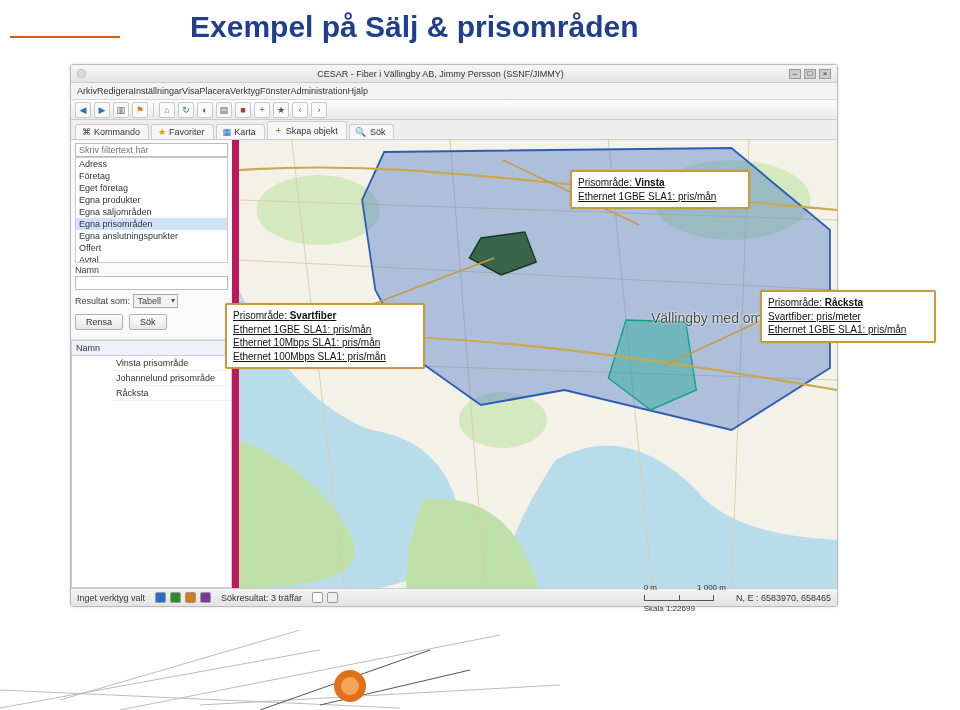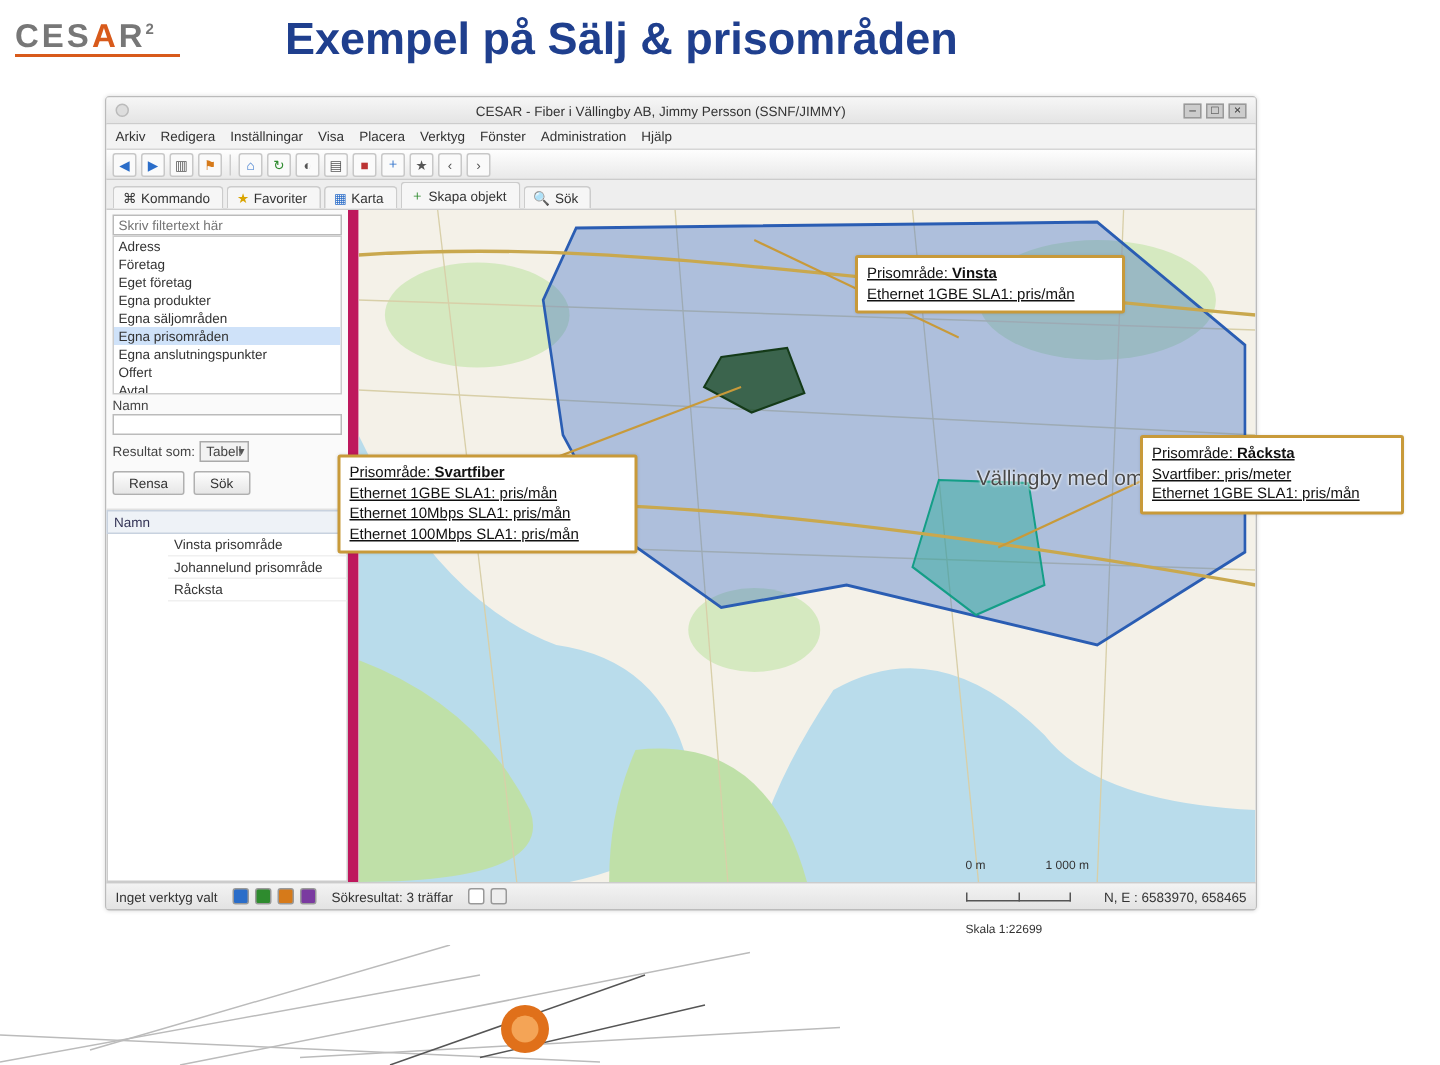--- a/index.html
+++ b/index.html
@@ -26,21 +26,21 @@
     height: 18px; background: linear-gradient(#f6f6f6,#e4e4e4); border-bottom: 1px solid #ccc;
     display: flex; align-items: center; font-size: 9px; color: #333; padding: 0 6px;
   }
   .app-titlebar .dot { width: 9px; height: 9px; border-radius: 50%; background: #ddd; margin-right: 6px; border:1px solid #bbb;}
   .app-titlebar .titletxt { flex: 1; text-align: center; }
   .app-titlebar .winbtns { display:flex; gap:3px;}
   .app-titlebar .wb { width:12px; height:10px; background:#ccc; border:1px solid #999; font-size:8px; line-height:8px; text-align:center;}
 
   .menubar {
     height: 17px; background: #f3f3f3; border-bottom: 1px solid #d6d6d6;
-    display: flex; align-items: center; gap: 10px; font-size: 9px; color: #333; padding: 0 6px;
+    display: flex; align-items: center; gap: 0; font-size: 9px; color: #333; padding: 0 6px;
   }
   .menubar span { cursor: default; }
 
   .toolbar {
     height: 20px; background: linear-gradient(#fefefe,#e9e9e9); border-bottom:1px solid #ccc;
     display:flex; align-items:center; gap:3px; padding:0 4px;
   }
   .tbtn { width:16px; height:16px; background:#fafafa; border:1px solid #c8c8c8; border-radius:2px; display:flex; align-items:center; justify-content:center; font-size:9px; color:#555;}
   .tbtn.blue { color:#2a6dc9; }
   .tbtn.green { color:#2e8b2e; }
@@ -58,21 +58,21 @@
 
   
   .sidebar { width:168px; border-right:7px solid #be185d; display:flex; flex-direction:column; font-size:9px; color:#333; background:#fafafa;}
   .side-sec { padding:3px 4px; border-bottom:1px solid #e1e1e1;}
   .side-lbl { color:#444; margin:2px 0 1px 0;}
   .filter-input { width:100%; height:14px; border:1px solid #bbb; background:#fff; font-size:9px; padding:0 3px;}
   .filter-list { background:#fff; border:1px solid #ccc; height:106px; overflow:hidden; }
   .filter-list .row { padding:1px 3px; cursor:default;}
   .filter-list .row.sel { background:#cfe2f9; }
   .res-label { margin-top:4px;}
-  .res-select { display:inline-block; border:1px solid #aaa; background:#f2f2f2; padding:0 4px 0 4px; height:14px; line-height:12px; position:relative;}
+  .res-select { display:inline-block; border:1px solid #aaa; background:#f2f2f2; padding:0 16px 0 4px; height:14px; line-height:12px; position:relative;}
   .res-select::after { content:"▾"; position:absolute; right:2px; top:0; font-size:8px; color:#555;}
   .side-btns { display:flex; gap:6px; margin:6px 0;}
   .sbtn { padding:2px 10px; background:linear-gradient(#fdfdfd,#e6e6e6); border:1px solid #b0b0b0; border-radius:2px; font-size:9px;}
   .result-head { background:#eef2f7; border:1px solid #c8d2df; padding:2px 4px; font-size:9px; color:#335;}
   .result-list { background:#fff; border:1px solid #ccc; border-top:none; flex:1;padding-left:40px; }
   .result-list .row { padding:2px 4px; border-bottom:1px solid #f0f0f0;}
 
   
   .map-wrap { flex:1; position:relative; overflow:hidden;}
   .map-svg { width:100%; height:100%; display:block;}
@@ -99,25 +99,20 @@
   }
 
   
   .footer-art { position:absolute; left:0; right:0; bottom:0; height:80px; overflow:hidden;}
 </style>
 </head>
 <body>
 
 <div class="page">
 
-  <div class="logo-bar">
-    <span class="logo-text">
-      <span>CES</span><span class="logo-a">A</span><span>R</span><span class="logo-sup">2</span>
-    </span>
-  </div>
   <div class="logo-underline"></div>
 
   <div class="title">Exempel på Sälj &amp; prisområden</div>
 
   <div class="app-frame">
     <div class="app-titlebar">
       <div class="dot"></div>
       <div class="titletxt">CESAR - Fiber i Vällingby AB, Jimmy Persson (SSNF/JIMMY)</div>
       <div class="winbtns">
         <div class="wb">–</div>
@@ -264,21 +259,21 @@
         <div class="sqico" style="background:#d67a1a"></div>
         <div class="sqico" style="background:#7a3aa0"></div>
       </div>
       <span>Sökresultat: 3 träffar</span>
       <div class="seg">
         <div class="sqico" style="background:#fff"></div>
         <div class="sqico" style="background:#eee"></div>
       </div>
       <div class="flexspace"></div>
       <div class="seg">
-        <div style="display:flex;flex-direction:column;align-items:flex-start;gap:14px;justify-content:center;">
+        <div style="display:flex;flex-direction:column;align-items:flex-start;gap:3px;justify-content:center;">
           <div style="display:flex;gap:40px;font-size:8px;">
             <span>0 m</span>
             <span>1 000 m</span>
           </div>
           <div class="scale-bar"></div>
           <span style="font-size:8px;">Skala 1:22699</span>
         </div>
       </div>
       <span>N, E : 6583970, 658465</span>
     </div>

